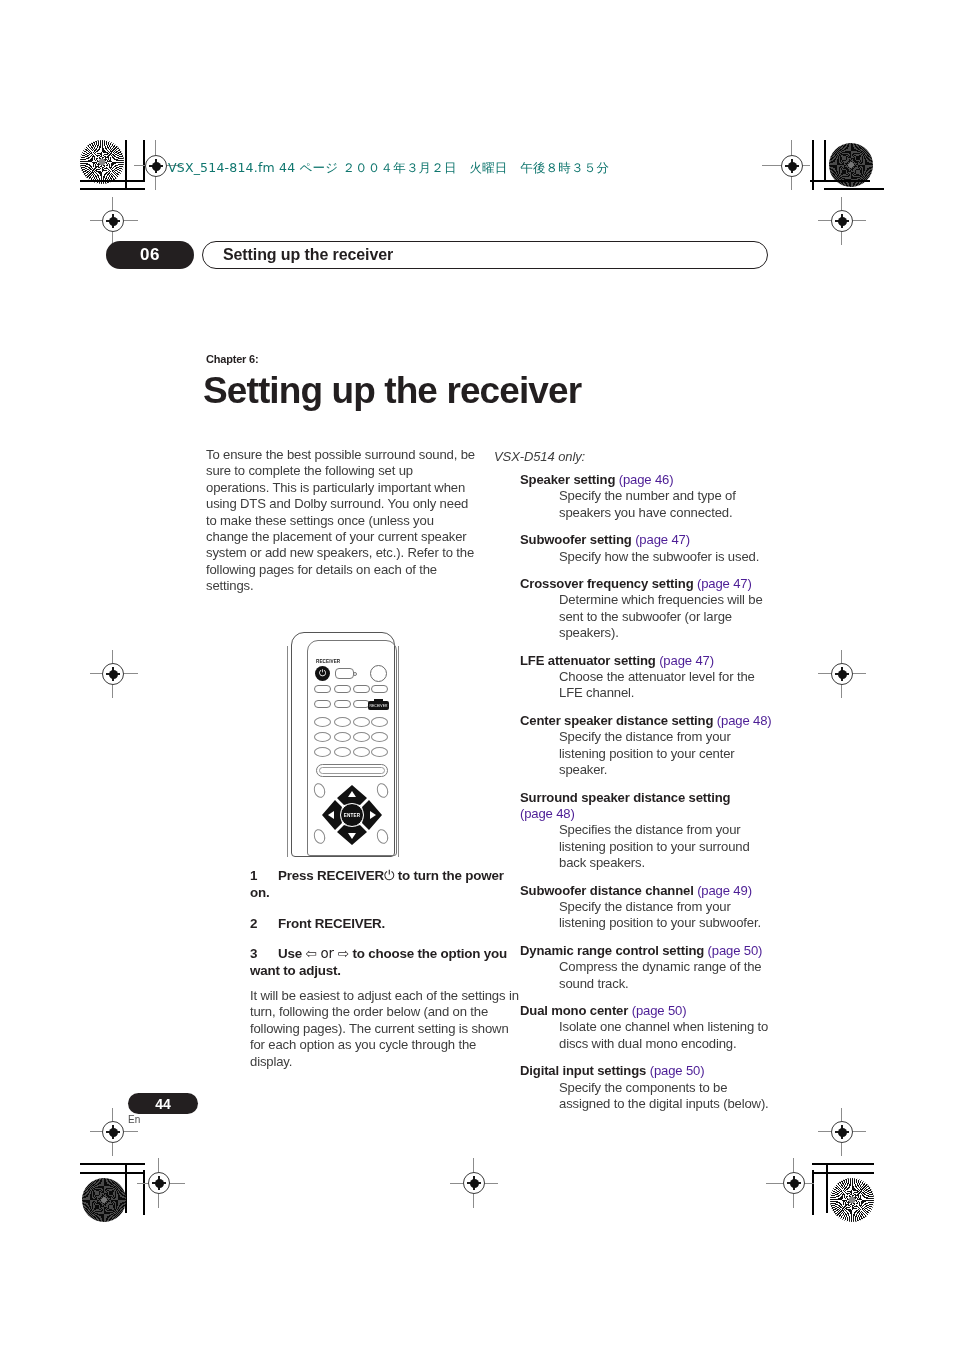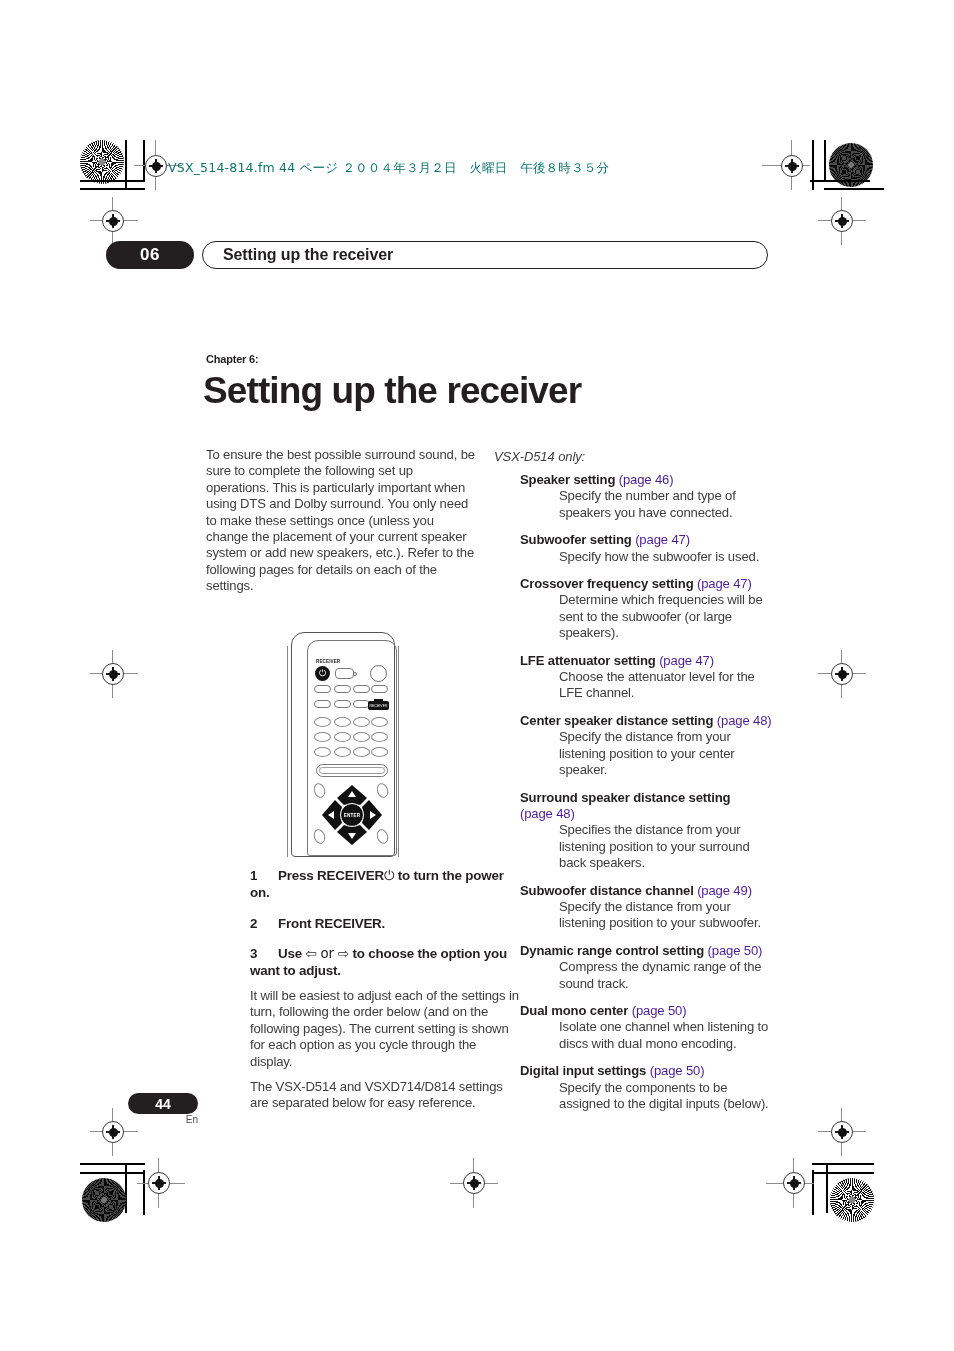--- a/index.html
+++ b/index.html
@@ -376,21 +376,21 @@
     font-weight: bold;
     display: flex;
     align-items: center;
     justify-content: center;
   }
   .page-lang {
     position: absolute;
     left: 128px;
     top: 1114px;
     width: 70px;
-    text-align: right;
+    text-align: left;
     font-size: 10px;
     color: #4d4d4d;
   }
 </style>
 </head>
 <body>
 
 <div>
 
   <div class="starburst" style="left:80px; top:140px;"></div>
@@ -564,21 +564,20 @@
   <p class="step">
     <span class="num">1</span><span>Press RECEIVER</span><span class="glyph">⏻</span><span> to turn the power on.</span>
   </p>
   <p class="step" style="margin-top:14px;">
     <span class="num">2</span><span>Front RECEIVER.</span>
   </p>
   <p class="step" style="margin-top:14px;">
     <span class="num">3</span><span>Use </span><span class="glyph">⇦ or ⇨</span><span> to choose the option you want to adjust.</span>
   </p>
   <p class="body" style="margin-top:8px;">It will be easiest to adjust each of the settings in turn, following the order below (and on the following pages). The current setting is shown for each option as you cycle through the display.</p>
-  <p class="body">The VSX-D514 and VSXD714/D814 settings are separated below for easy reference.</p>
 </div>
 
 <div class="col-right">
   <p class="only-note">VSX-D514 only:</p>
   <ul class="setting-list">
     <li class="setting-item">
       <span class="name">Speaker setting</span>
       <span class="page">(page 46)</span>
       <span class="desc">Specify the number and type of speakers you have connected.</span>
     </li>

